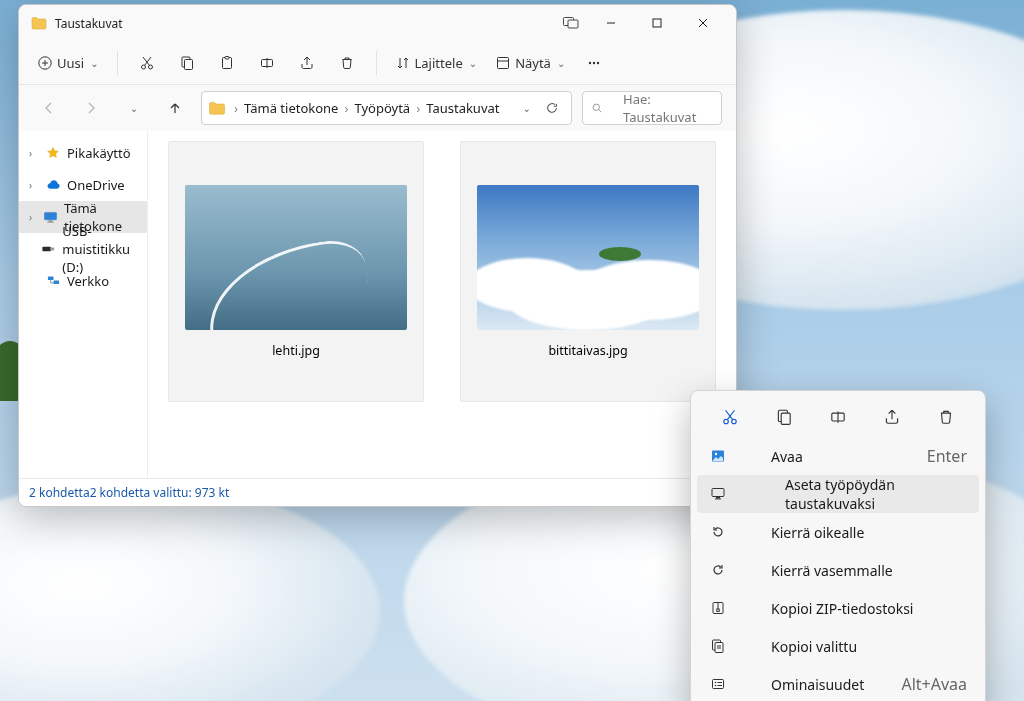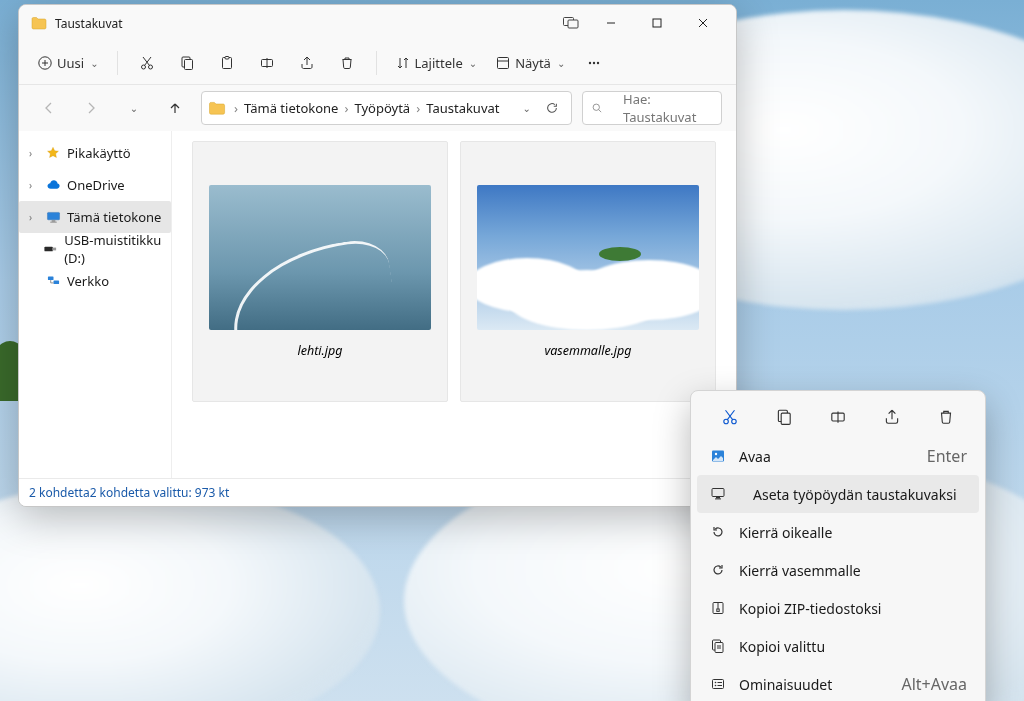--- a/index.html
+++ b/index.html
@@ -36,40 +36,40 @@
 .addr-right { display: flex; align-items: center; gap: 14px; color: #666; padding-right: 6px; }
 .search { width: 140px; height: 34px; border: 1px solid #d0d0d0; border-radius: 4px; background: #fff; display: flex; align-items: center; padding: 0 8px; gap: 20px; color: #777; font-size: 13px; }
 
 .body { flex: 1; display: flex; min-height: 0; background: #fff; }
 .sidebar { width: 160px; border-right: 1px solid #eee; padding-top: 6px; font-size: 13px; }
 .sbitem { height: 32px; display: flex; align-items: center; padding: 0 8px 0 10px; gap: 6px; color: #1a1a1a; }
 .sbitem .exp { width: 10px; color: #777; font-size: 10px; }
 .sbitem .ico { width: 16px; display: flex; justify-content: center; }
 .sbitem.sel { background: #e6e6e6; border-radius: 2px; }
 
-.filegrid { flex: 1; padding: 10px 20px; display: flex; gap: 12px; align-items: flex-start; font-style: italic; }
+.filegrid { flex: 1; padding: 10px 20px; display: flex; gap: 36px; align-items: flex-start; }
 .thumb { width: 256px; height: 261px; background: #f3f3f3; border: 1px solid #e6e6e6; border-radius: 2px; display: flex; flex-direction: column; align-items: center; justify-content: center; padding: 8px; }
 .thumb .imgbox { width: 222px; height: 145px; border-radius: 2px; overflow: hidden; position: relative; }
 .thumb .name { margin-top: 12px; font-size: 12.5px; color: #000; }
 .img1 { background: linear-gradient(180deg,#9abcce 0%, #6c97ae 60%, #426d84 100%); position: relative; }
 .img1::after { content: ""; position: absolute; left: 20px; bottom: 0; width: 160px; height: 80px; border: 3px solid rgba(255,255,255,.9); border-bottom: none; border-right: none; border-radius: 260px 80px 0 0 / 160px 60px 0 0; transform: rotate(-8deg); }
 .img2 { background: linear-gradient(180deg,#3e78c4 0%, #76a7d8 35%, #dbe9f4 100%); position: relative; }
 .img2 .cl { position: absolute; background: #fff; border-radius: 50%; filter: blur(1px); }
 .img2 .cl.a { width: 160px; height: 60px; left: 30px; bottom: 0; }
 .img2 .cl.b { width: 120px; height: 54px; left: -10px; bottom: 18px; }
 .img2 .cl.c { width: 140px; height: 60px; right: -20px; bottom: 10px; }
 .img2 .isl { position: absolute; width: 42px; height: 14px; background: #3e7a35; border-radius: 50%; top: 62px; left: 122px; }
 
 .status { height: 28px; border-top: 1px solid #eaeaea; background: #fff; display: flex; align-items: center; font-size: 12px; color: #1a5aa9; padding: 0 10px; }
 
 .ctxmenu { position: absolute; left: 690px; top: 390px; width: 296px; background: #f7f7f7; border: 1px solid #d4d4d4; border-radius: 8px; box-shadow: 0 14px 36px rgba(0,0,0,.28); padding: 6px; z-index: 20; font-size: 14px; color: #1a1a1a; }
 .ctxrow { display: flex; align-items: center; height: 38px; padding: 0 12px; border-radius: 4px; gap: 12px; }
 .ctxrow:hover, .ctxrow.hl { background: #e9e9e9; gap: 26px; }
 .ctxrow .ic { width: 18px; display: flex; justify-content: center; color: #3a3a3a; }
-.ctxrow .lbl { flex: 1; }
+.ctxrow .lbl { flex: 1; margin-left: 32px; }
 .ctxrow .short { color: #666; font-size: 16px; }
 .ctxicons { display: flex; justify-content: space-around; height: 40px; align-items: center; padding: 0 6px; }
 .ctxicons .cib { width: 38px; height: 32px; display: flex; align-items: center; justify-content: center; border-radius: 4px; color: #333; }
 .ctxicons .cib.first { color: #0b57d0; }
 
 svg { display: block; }
 </style>
 </head>
 <body>
 
@@ -297,21 +297,21 @@
         <div class="imgbox img1"></div>
         <div class="name">lehti.jpg</div>
       </div>
       <div class="thumb">
         <div class="imgbox img2">
           <div class="cl a"></div>
             <div class="cl b"></div>
             <div class="cl c"></div>
             <div class="isl"></div>
         </div>
-        <div class="name">vasemmalle.jpg</div>
+        <div class="name">bittitaivas.jpg</div>
       </div>
     </div>
   </div>
 
   <div class="status">
     <span>2 kohdetta</span>
     <span>2 kohdetta valittu: 973 kt</span>
   </div>
 
 </div>

